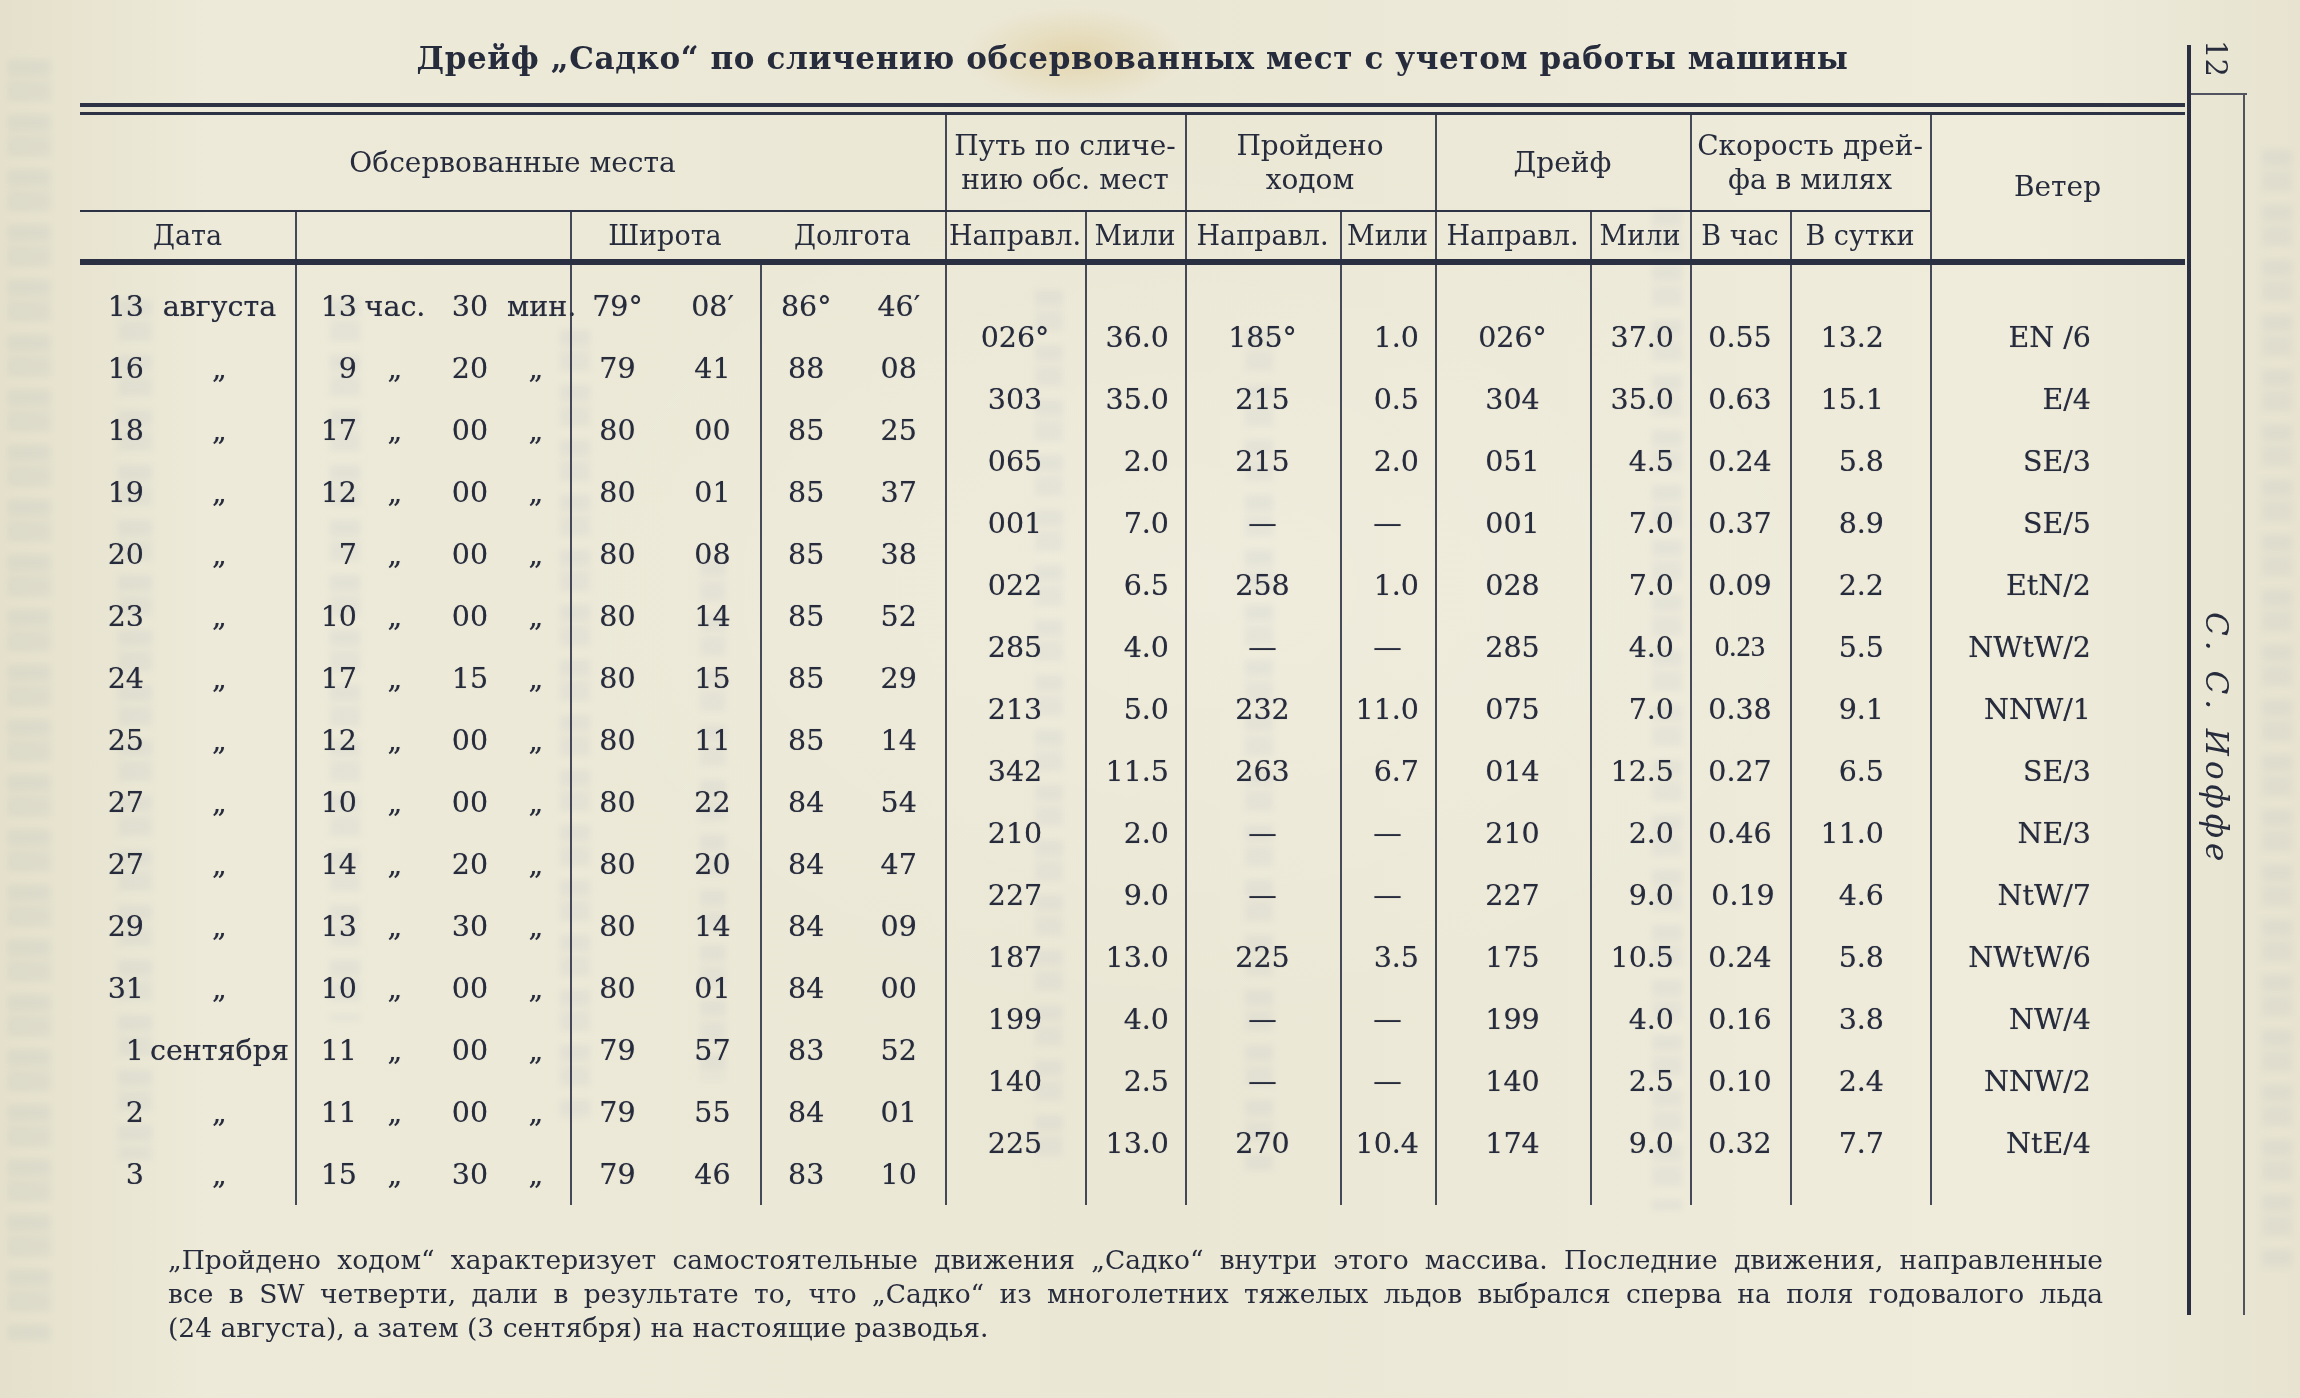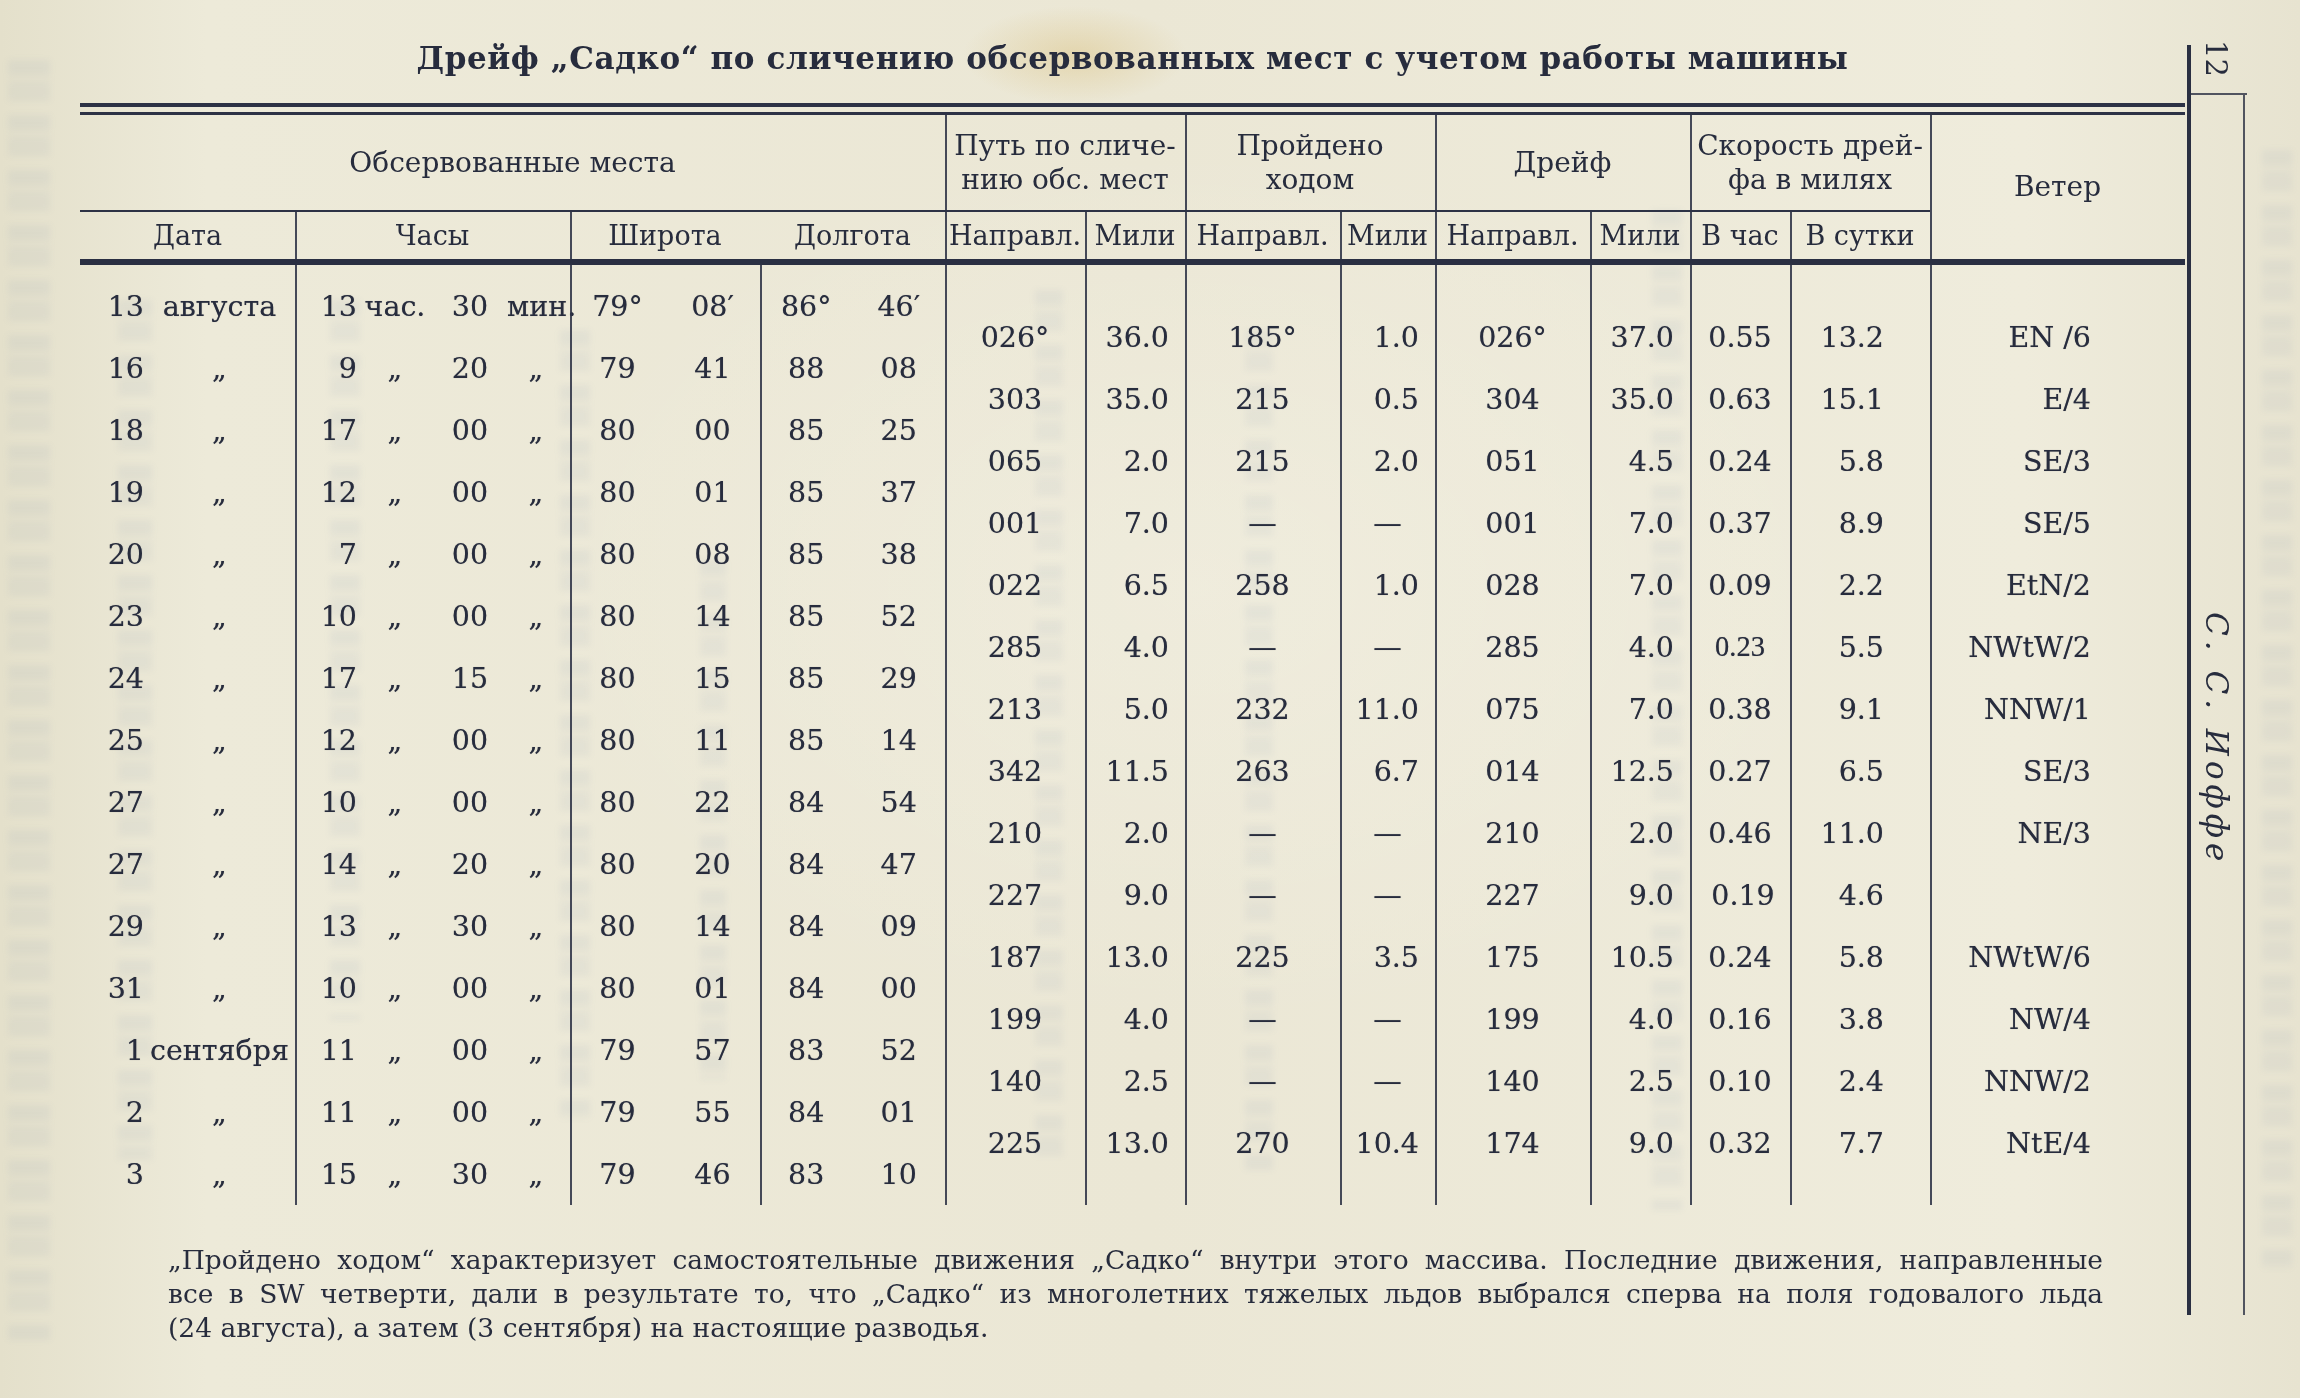--- a/index.html
+++ b/index.html
@@ -80,21 +80,20 @@
       <div class="grp" style="grid-column:5/7">Путь по сличе-
 нию обс. мест</div>
       <div class="grp" style="grid-column:7/9">Пройдено
 ходом</div>
       <div class="grp" style="grid-column:9/11">Дрейф</div>
       <div class="grp" style="grid-column:11/13">Скорость дрей-
 фа в милях</div>
       <div class="grp grp-wind" style="grid-column:13/14">Ветер</div>
 
       <div class="sub" style="grid-column:1">Дата</div>
-      <div class="sub" style="grid-column:2">Часы</div>
       <div class="sub" style="grid-column:3">Широта</div>
       <div class="sub" style="grid-column:4">Долгота</div>
       <div class="sub" style="grid-column:5">Направл.</div>
       <div class="sub" style="grid-column:6">Мили</div>
       <div class="sub" style="grid-column:7">Направл.</div>
       <div class="sub" style="grid-column:8">Мили</div>
       <div class="sub" style="grid-column:9">Направл.</div>
       <div class="sub" style="grid-column:10">Мили</div>
       <div class="sub" style="grid-column:11">В час</div>
       <div class="sub" style="grid-column:12">В сутки</div>
@@ -483,20 +482,21 @@
         <div class="cell num2" style="grid-area: 18 / 12 / span 2;">11.0</div>
         <div class="cell wind" style="grid-area: 18 / 13 / span 2;">NE/3</div>
         <div class="cell ctr" style="grid-area: 20 / 5 / span 2;">227</div>
         <div class="cell num" style="grid-area: 20 / 6 / span 2;">9.0</div>
         <div class="cell ctr" style="grid-area: 20 / 7 / span 2;">—</div>
         <div class="cell ctr" style="grid-area: 20 / 8 / span 2;">—</div>
         <div class="cell ctr" style="grid-area: 20 / 9 / span 2;">227</div>
         <div class="cell num" style="grid-area: 20 / 10 / span 2;">9.0</div>
         <div class="cell ctr" style="grid-area: 20 / 11 / span 2; margin-left: 6px;">0.19</div>
         <div class="cell num2" style="grid-area: 20 / 12 / span 2;">4.6</div>
+        <div class="cell wind" style="grid-area: 20 / 13 / span 2;">NtW/7</div>
         <div class="cell ctr" style="grid-area: 22 / 5 / span 2;">187</div>
         <div class="cell num" style="grid-area: 22 / 6 / span 2;">13.0</div>
         <div class="cell ctr" style="grid-area: 22 / 7 / span 2;">225</div>
         <div class="cell num" style="grid-area: 22 / 8 / span 2;">3.5</div>
         <div class="cell ctr" style="grid-area: 22 / 9 / span 2;">175</div>
         <div class="cell num" style="grid-area: 22 / 10 / span 2;">10.5</div>
         <div class="cell ctr" style="grid-area: 22 / 11 / span 2;">0.24</div>
         <div class="cell num2" style="grid-area: 22 / 12 / span 2;">5.8</div>
         <div class="cell wind" style="grid-area: 22 / 13 / span 2;">NWtW/6</div>
         <div class="cell ctr" style="grid-area: 24 / 5 / span 2;">199</div>

